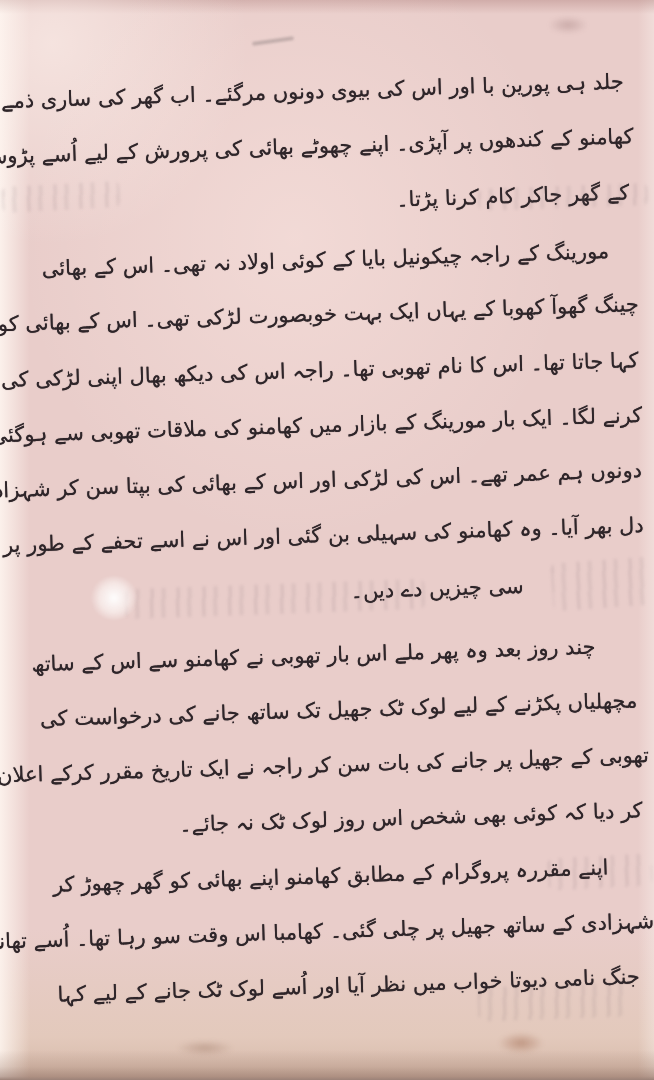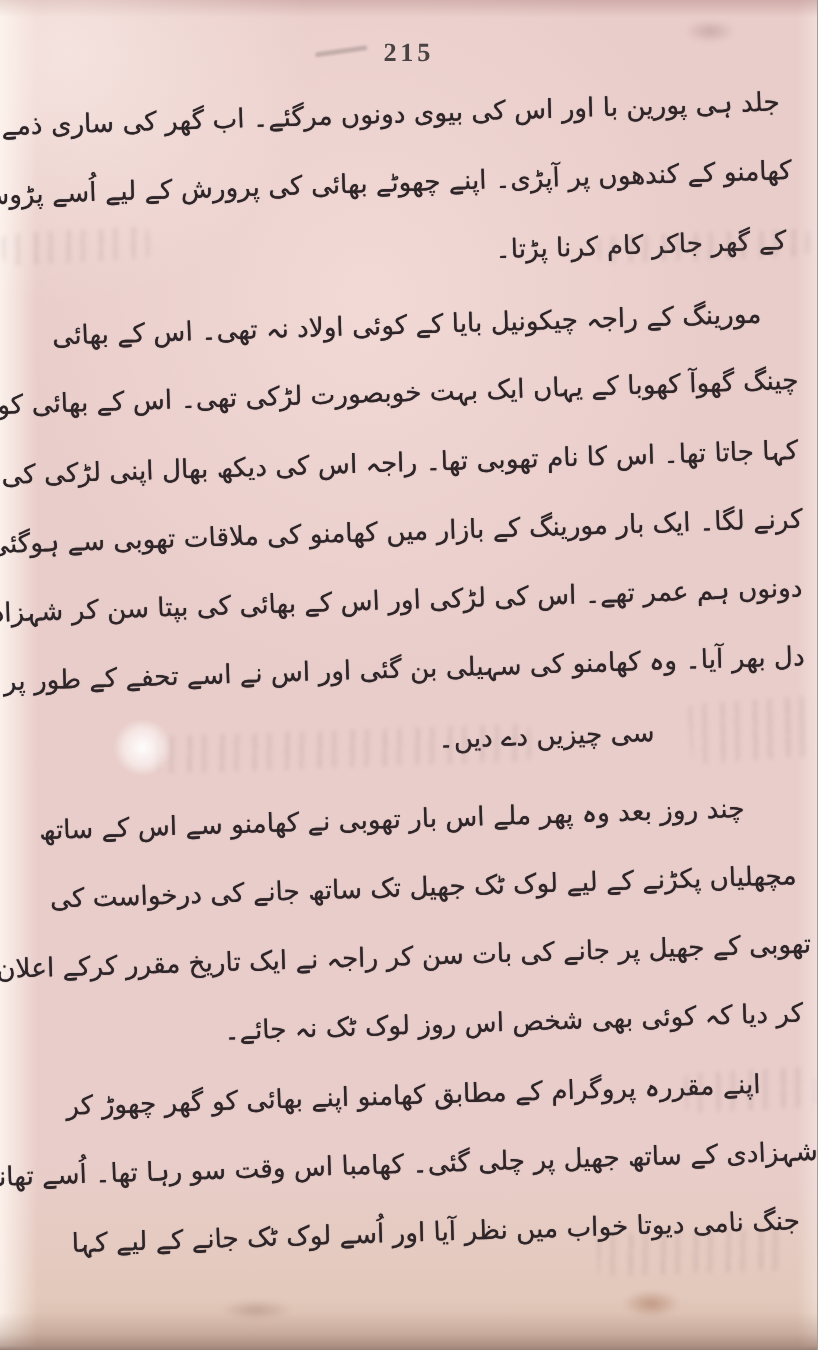--- a/index.html
+++ b/index.html
@@ -68,21 +68,20 @@
       background:radial-gradient(ellipse at 50% 50%, rgba(130,92,92,0.30), rgba(130,92,92,0) 70%);}
   .glare{position:absolute; top:576px; left:90px; width:48px; height:44px; border-radius:50%;
       background:radial-gradient(circle, rgba(255,255,255,0.95) 0%, rgba(255,252,250,0.55) 45%, rgba(255,252,250,0) 72%);
       filter:blur(1px);}
 </style>
 </head>
 <body>
 
 <div class="page">
 
-  <div class="page-number">215</div>
   <div class="number-smudge"></div>
 
   <div class="text-layer">
     <div class="line l1" dir="rtl">جلد ہی پورین با اور اس کی بیوی دونوں مرگئے۔ اب گھر کی ساری ذمے داری</div>
     <div class="line l2" dir="rtl">کھامنو کے کندھوں پر آپڑی۔ اپنے چھوٹے بھائی کی پرورش کے لیے اُسے پڑوسیوں</div>
     <div class="line l3" dir="rtl">کے گھر جاکر کام کرنا پڑتا۔</div>
     <div class="line l4" dir="rtl">مورینگ کے راجہ چیکونیل بایا کے کوئی اولاد نہ تھی۔ اس کے بھائی</div>
     <div class="line l5" dir="rtl">چینگ گھوآ کھوبا کے یہاں ایک بہت خوبصورت لڑکی تھی۔ اس کے بھائی کو یوراج</div>
     <div class="line l6" dir="rtl">کہا جاتا تھا۔ اس کا نام تھوبی تھا۔ راجہ اس کی دیکھ بھال اپنی لڑکی کی طرح</div>
     <div class="line l7" dir="rtl">کرنے لگا۔ ایک بار مورینگ کے بازار میں کھامنو کی ملاقات تھوبی سے ہوگئی۔</div>

